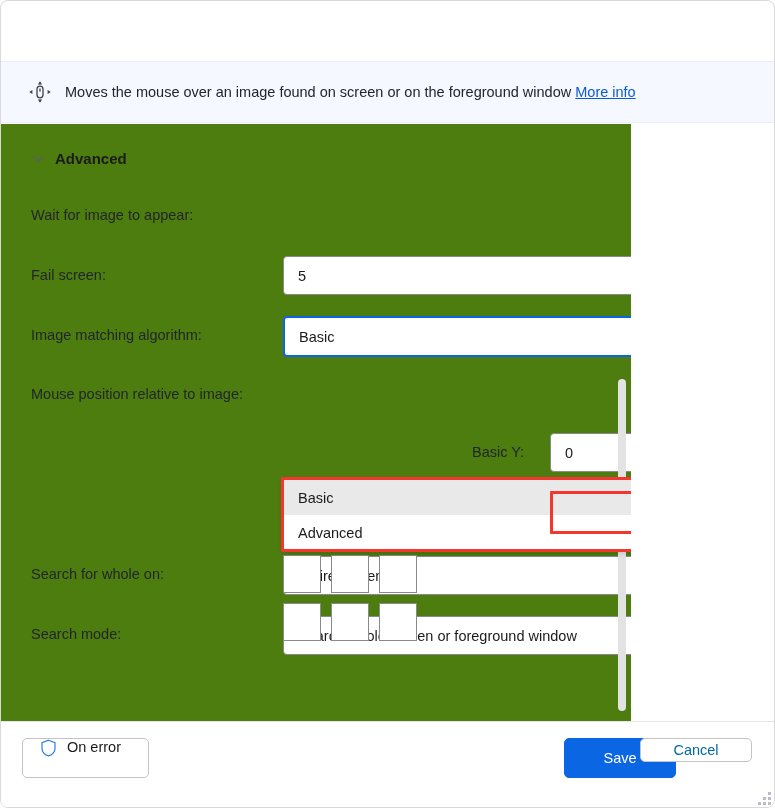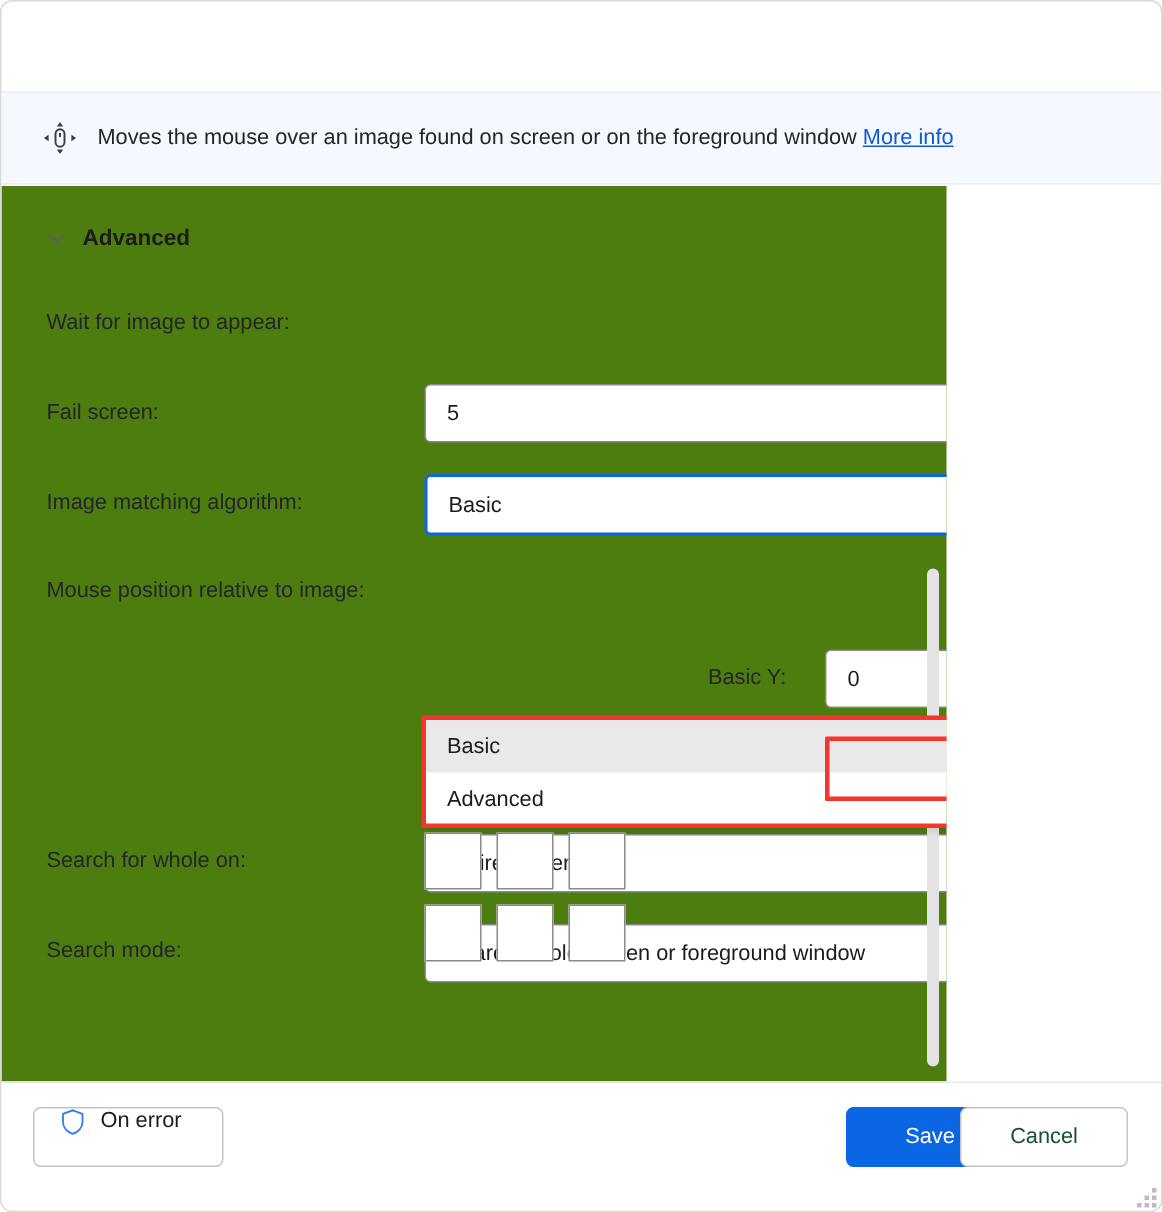--- a/index.html
+++ b/index.html
@@ -276,25 +276,25 @@
     color: #ffffff;
     font-size: 14.5px;
     font-family: "Liberation Sans", sans-serif;
     display: flex; align-items: center; justify-content: center;
     cursor: pointer;
     margin-left: 44px;
   }
   #cancel-btn {
     position: absolute;
     left: 639px; top: 16px;
-    width: 112px; height: 40px;
+    width: 112px; height: 24px;
     background: #ffffff;
     border: 1px solid #c4c4c4;
     border-radius: 5px;
-    color: #14532d;
+    color: #0369a1;
     font-size: 14.5px;
     font-family: "Liberation Sans", sans-serif;
     display: flex; align-items: center; justify-content: center;
     cursor: pointer;
   }
   #resize-grip {
     position: absolute;
     right: 4px; bottom: 3px;
     width: 14px; height: 14px;
     cursor: nwse-resize;

